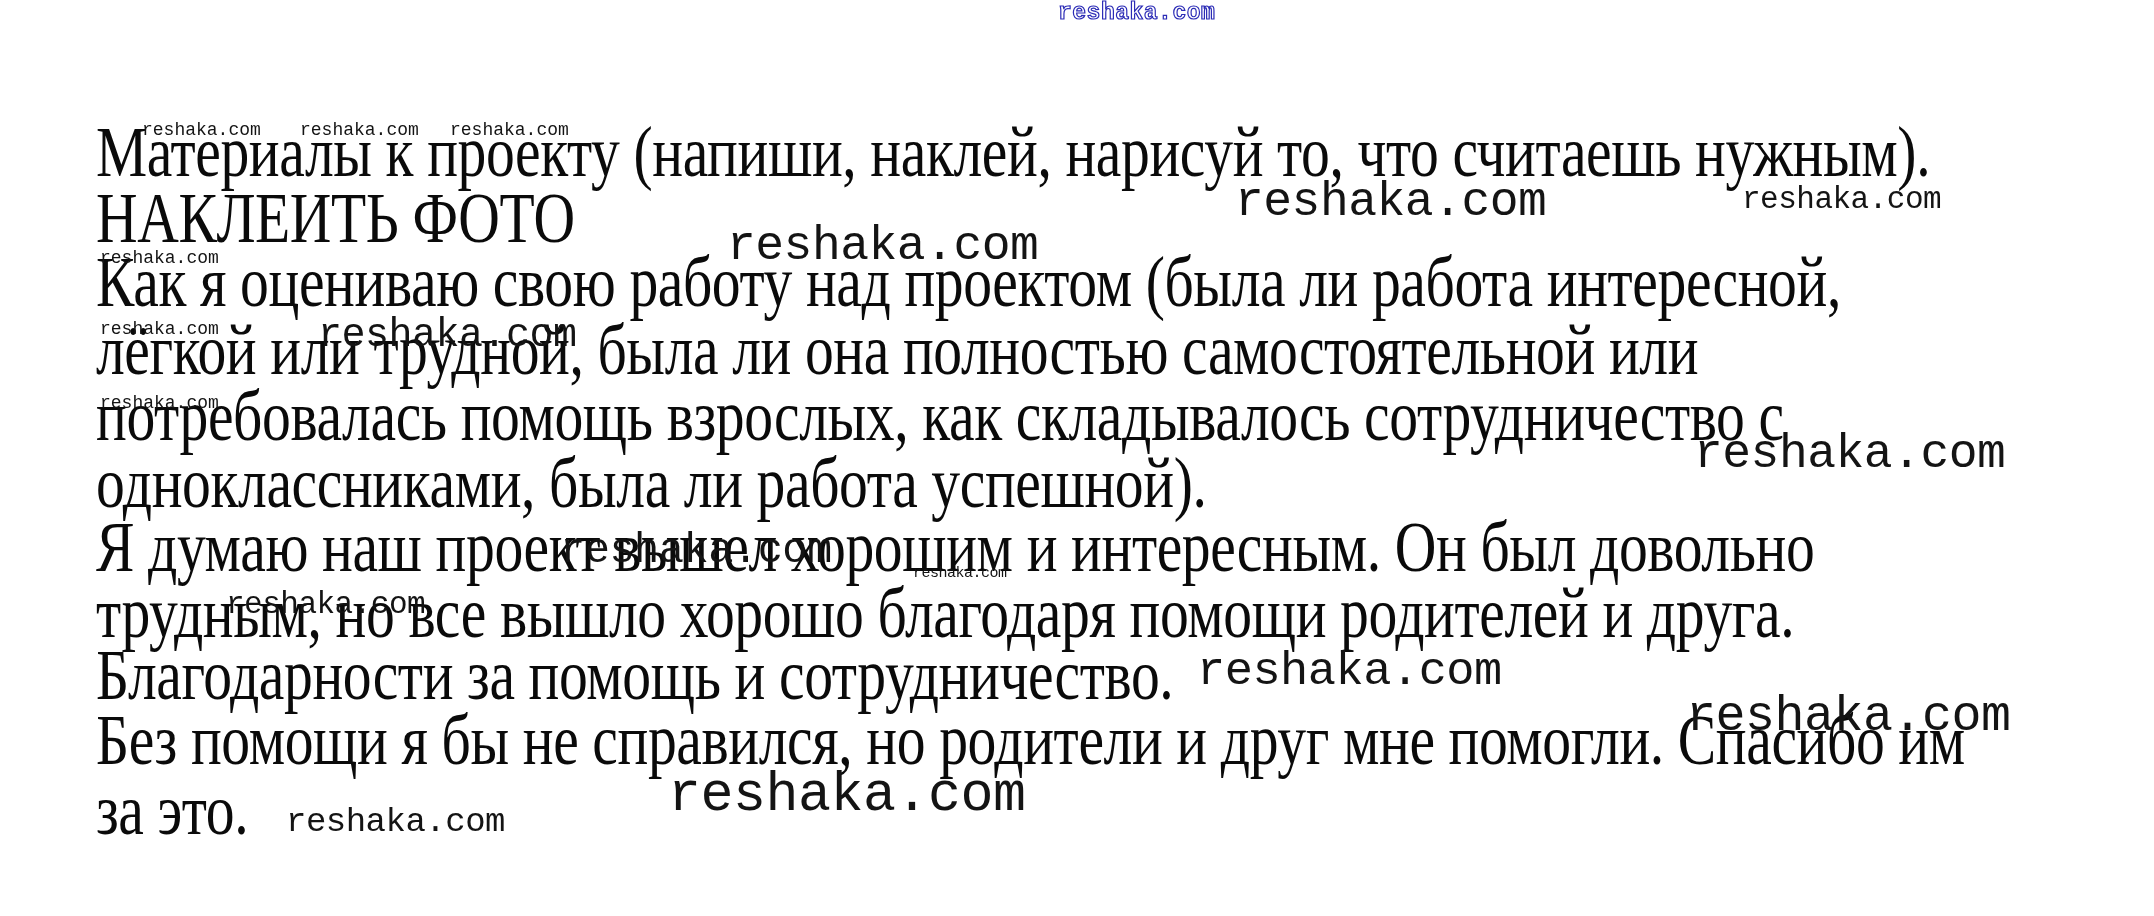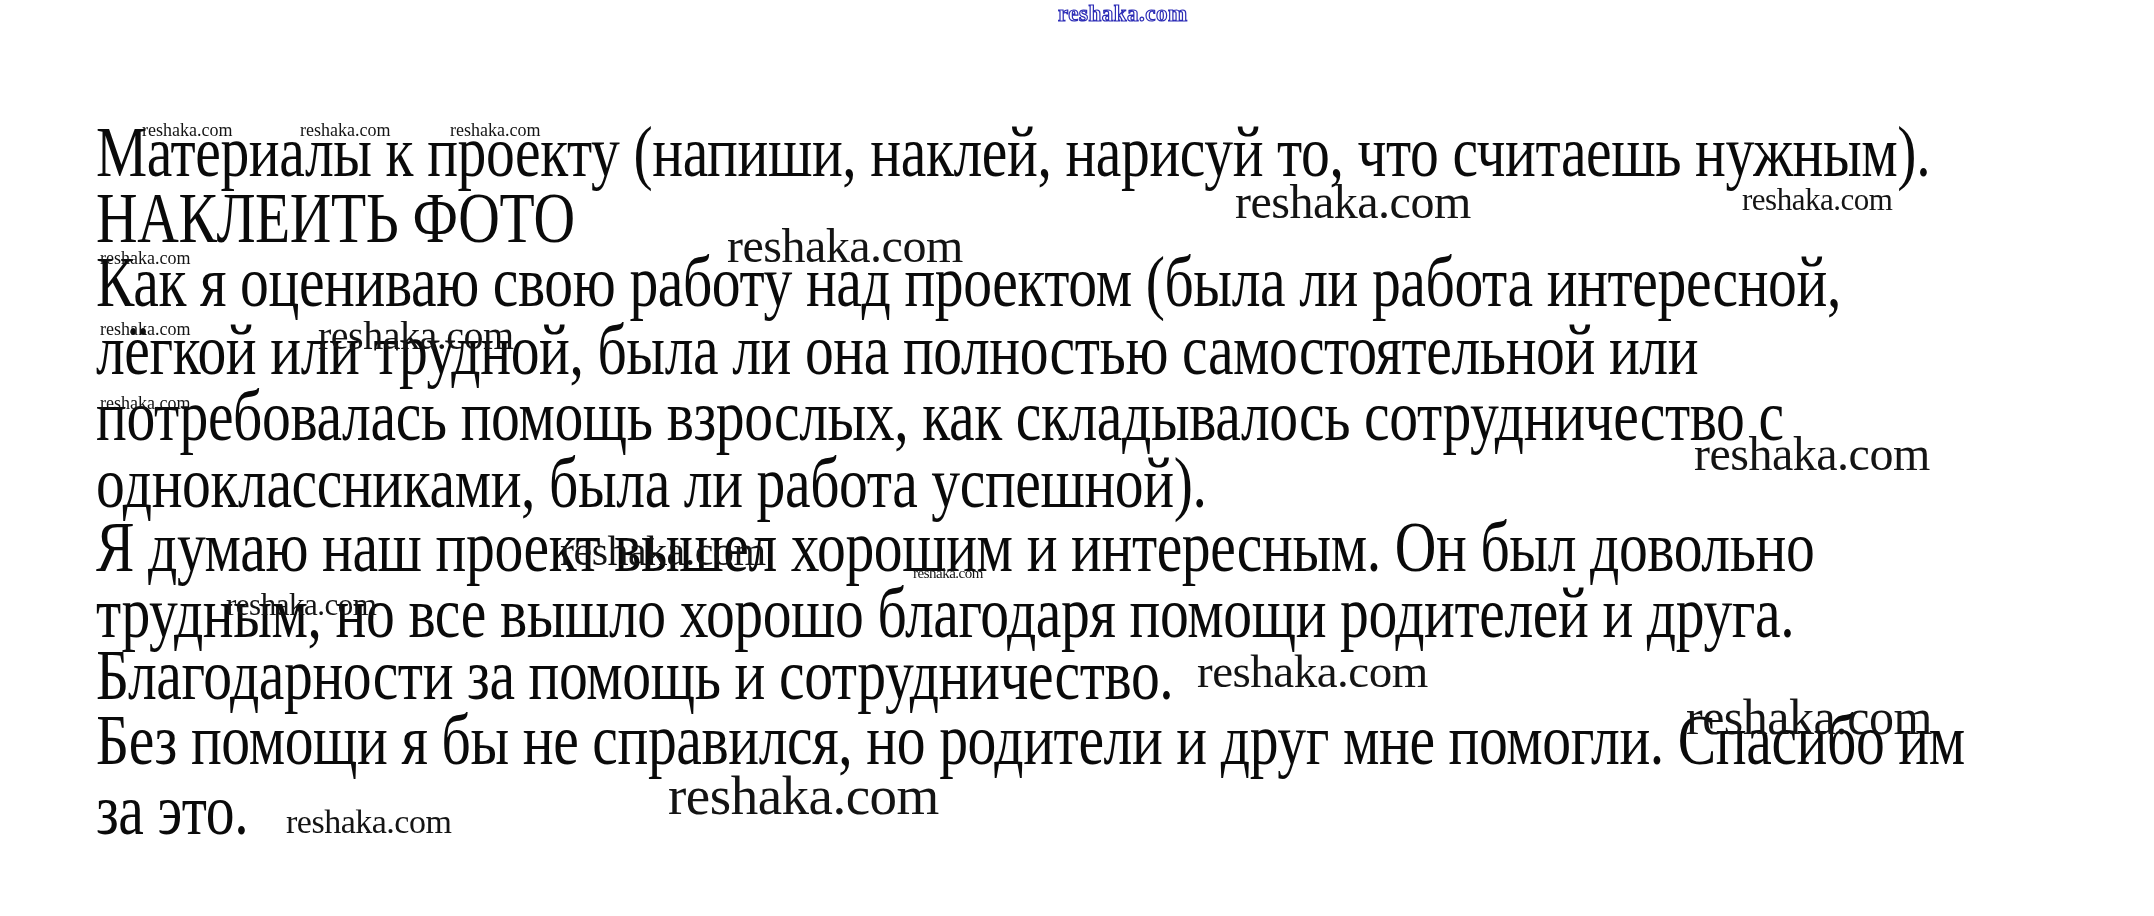--- a/index.html
+++ b/index.html
@@ -36,21 +36,21 @@
   .l6  { top: 447px; }
   .l7  { top: 511px; }
   .l8  { top: 577px; }
   .l9  { top: 639px; }
   .l10 { top: 704px; }
   .l11 { top: 774px; }
 
   
   .wm {
     position: absolute;
-    font-family: Liberation Serif, serif;
+    font-family: Liberation Mono, monospace;
     color: #141414;
     line-height: 1;
     white-space: nowrap;
     letter-spacing: -0.5px;
   }
   .wm.blue {
     color: transparent;
     -webkit-text-stroke: 1.2px #2c2cb6;
     font-weight: 700;
     font-size: 23px;

